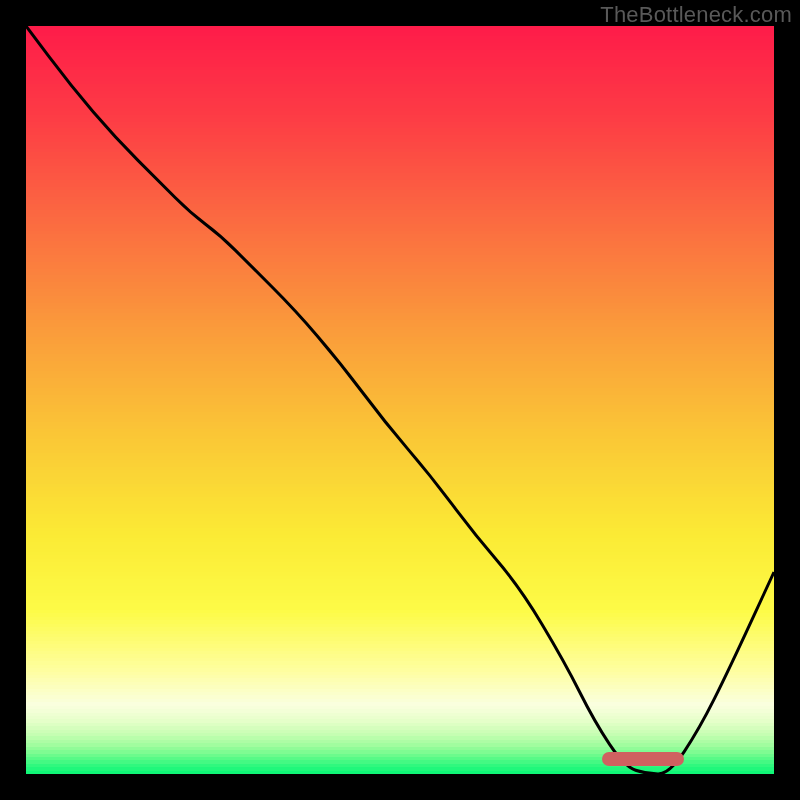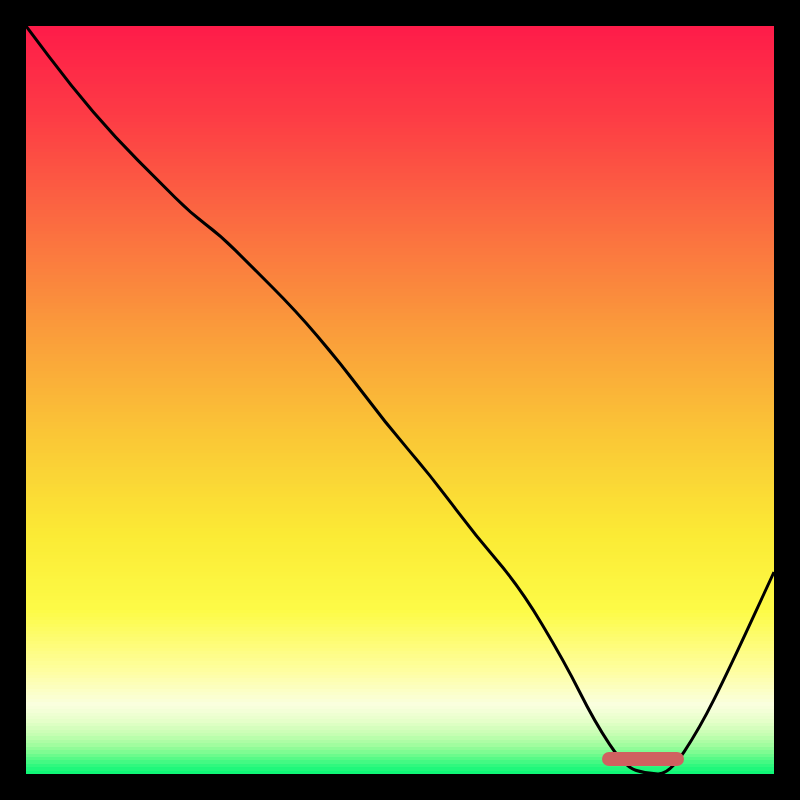--- a/index.html
+++ b/index.html
@@ -278,14 +278,15 @@
       </div>
 
     <svg class="curve-svg" viewBox="0 0 748 748" preserveAspectRatio="none">
       <path id="curve-path" d="M 0 0 Q 0 0 22.439999999999998 29.91999999999996 Q 44.879999999999995 59.83999999999992 67.32 86.01999999999998 Q 89.75999999999999 112.20000000000005 112.19999999999999 134.64 Q 134.64 157.07999999999993 149.6 172.03999999999996 Q 164.56 187 179.52 198.22000000000003 Q 194.48000000000002 209.44000000000005 209.44 224.4 Q 224.4 239.35999999999996 246.83999999999997 261.79999999999995 Q 269.28 284.24 291.71999999999997 310.41999999999996 Q 314.15999999999997 336.59999999999997 336.59999999999997 366.52 Q 359.03999999999996 396.44 381.48 422.62 Q 403.92 448.8 426.36 478.72 Q 448.8 508.64 471.24 534.8199999999999 Q 493.68 561 516.12 598.4 Q 538.56 635.8 553.52 665.72 Q 568.48 695.64 583.44 718.0799999999999 Q 598.4 740.52 609.6199999999999 744.26 Q 620.8399999999999 748 632.06 748 Q 643.28 748 658.24 725.56 Q 673.2 703.12 688.1600000000001 673.2 Q 703.12 643.28 725.56 594.66 T 748 546.04" fill="none" stroke="#000" stroke-width="3"></path>
     </svg>
 
     <div class="marker-bar" id="marker" style="left: 575.96px; width: 82.28px; bottom: 8px; background: rgb(207, 97, 96);"></div>
 
   </div>
 
+  <div class="watermark">TheBottleneck.com</div>
 
 </div>
 
 </body></html>

